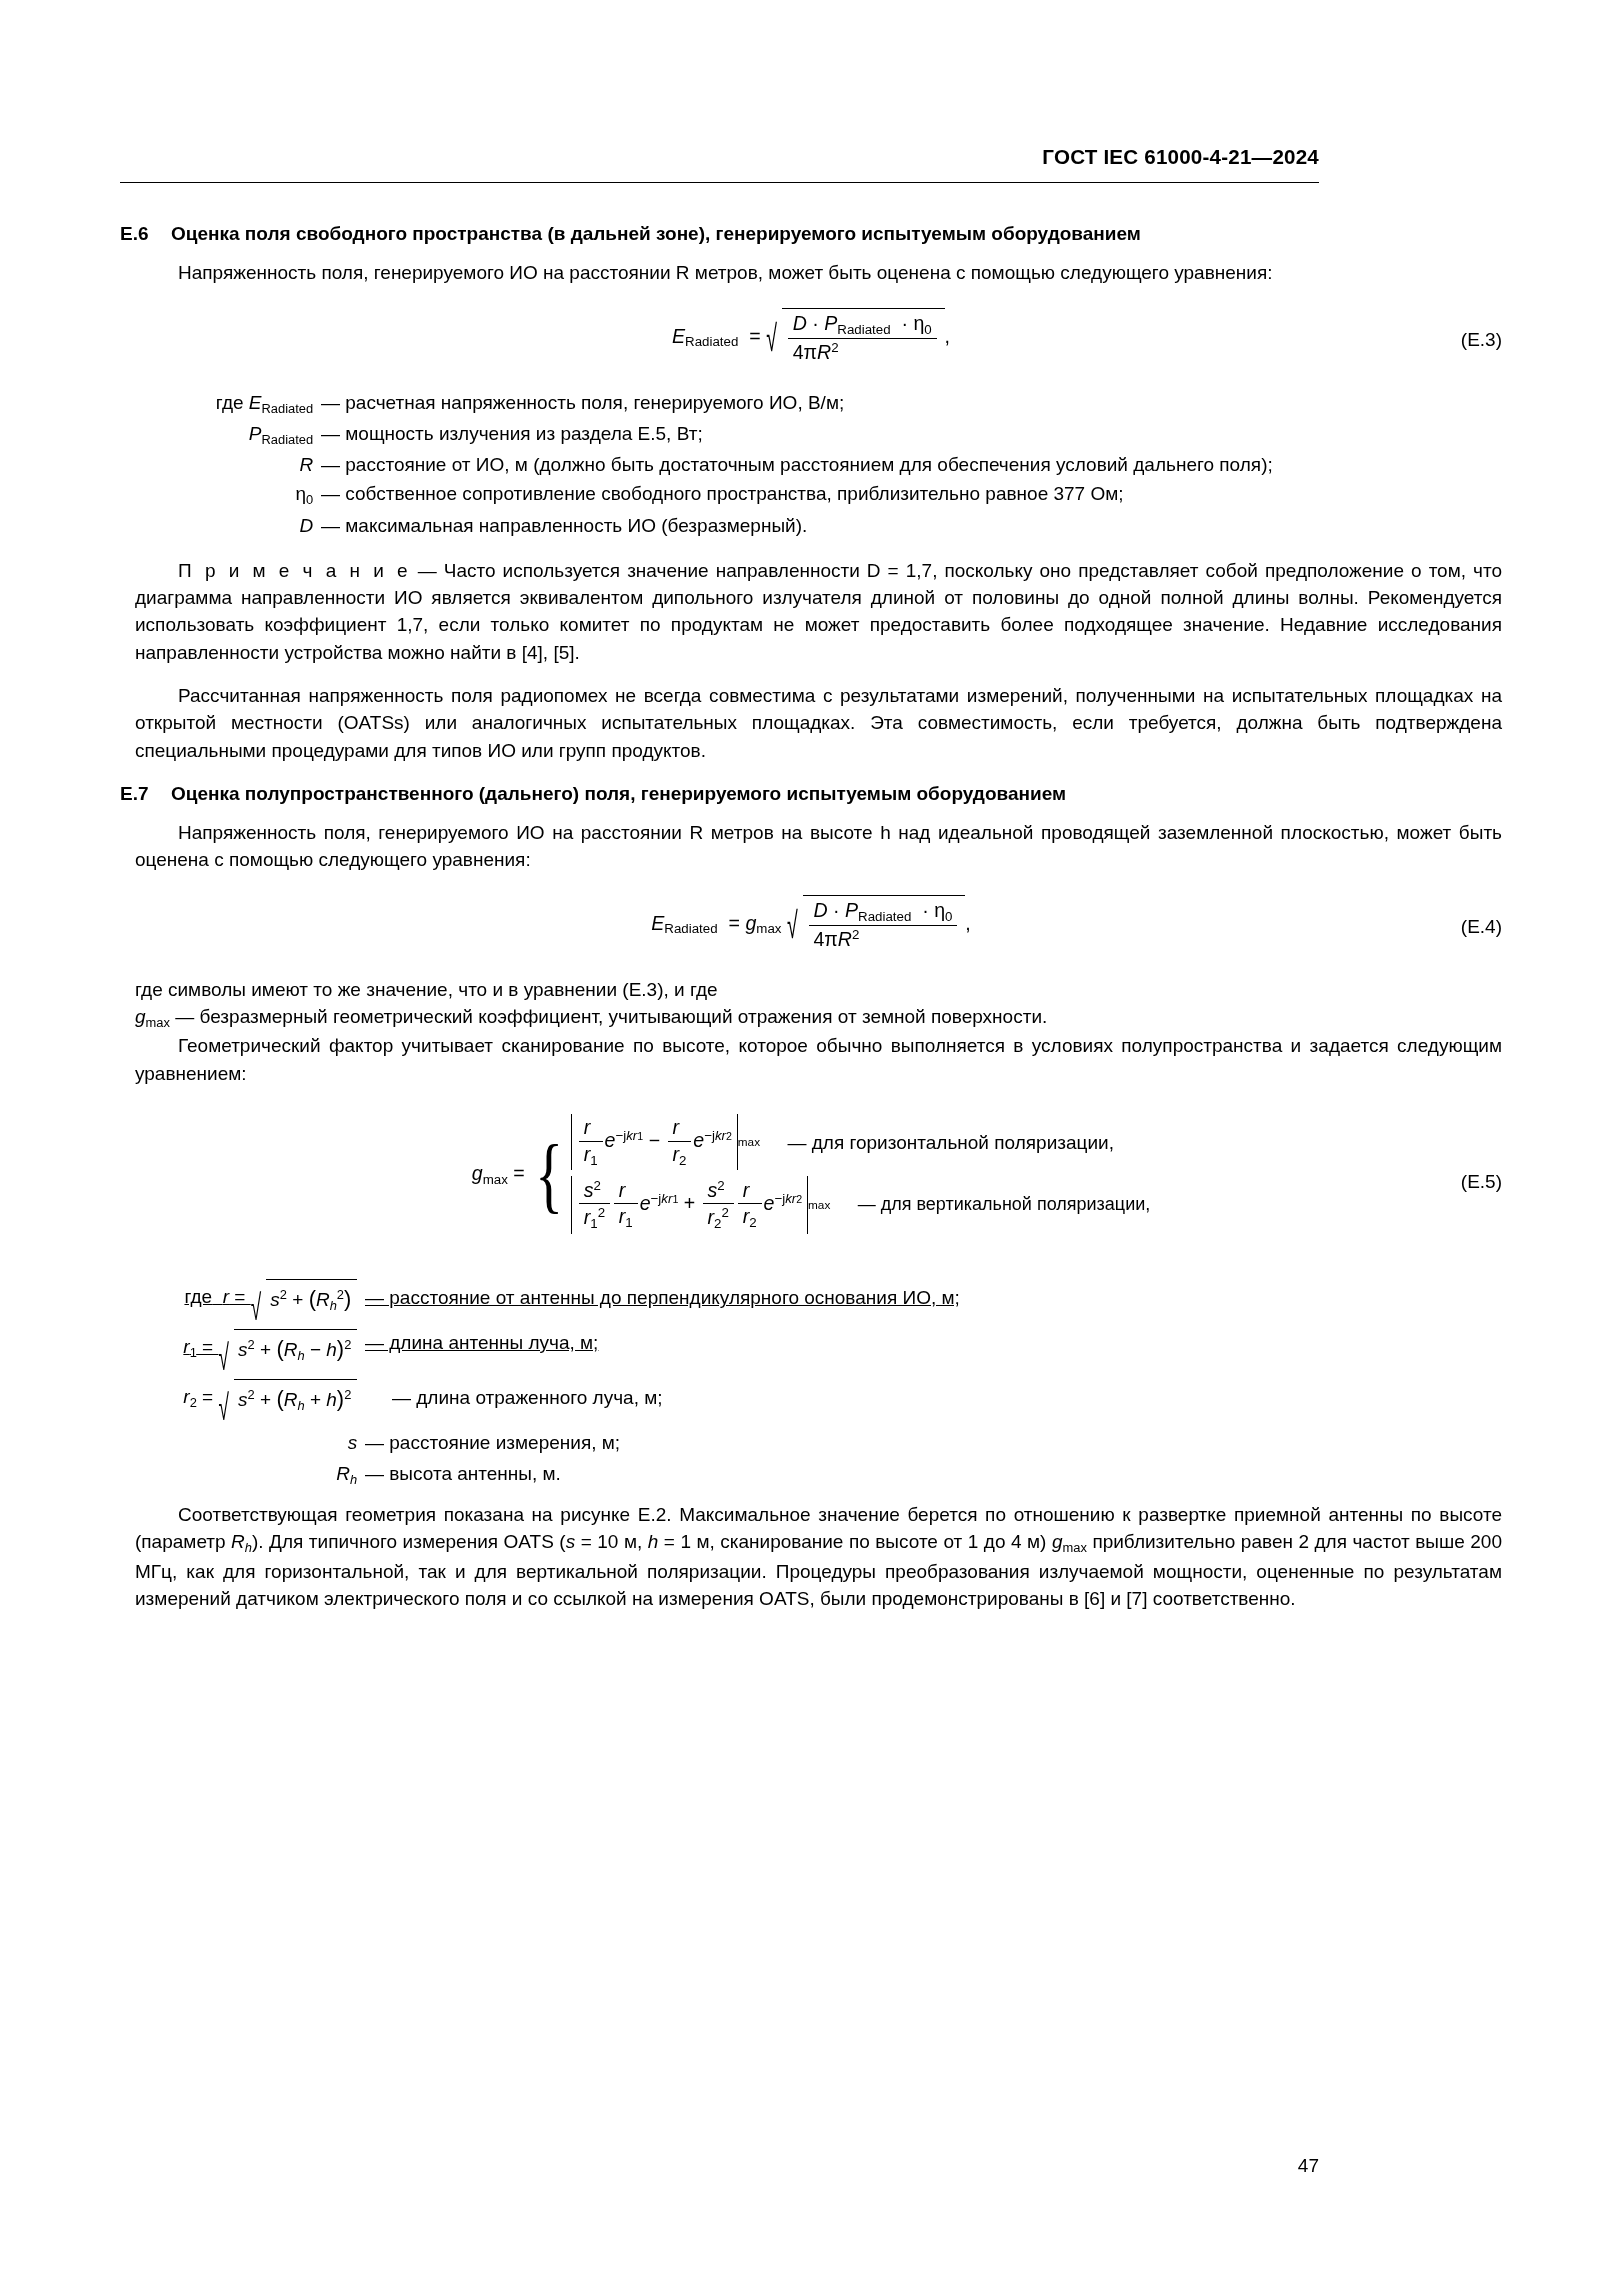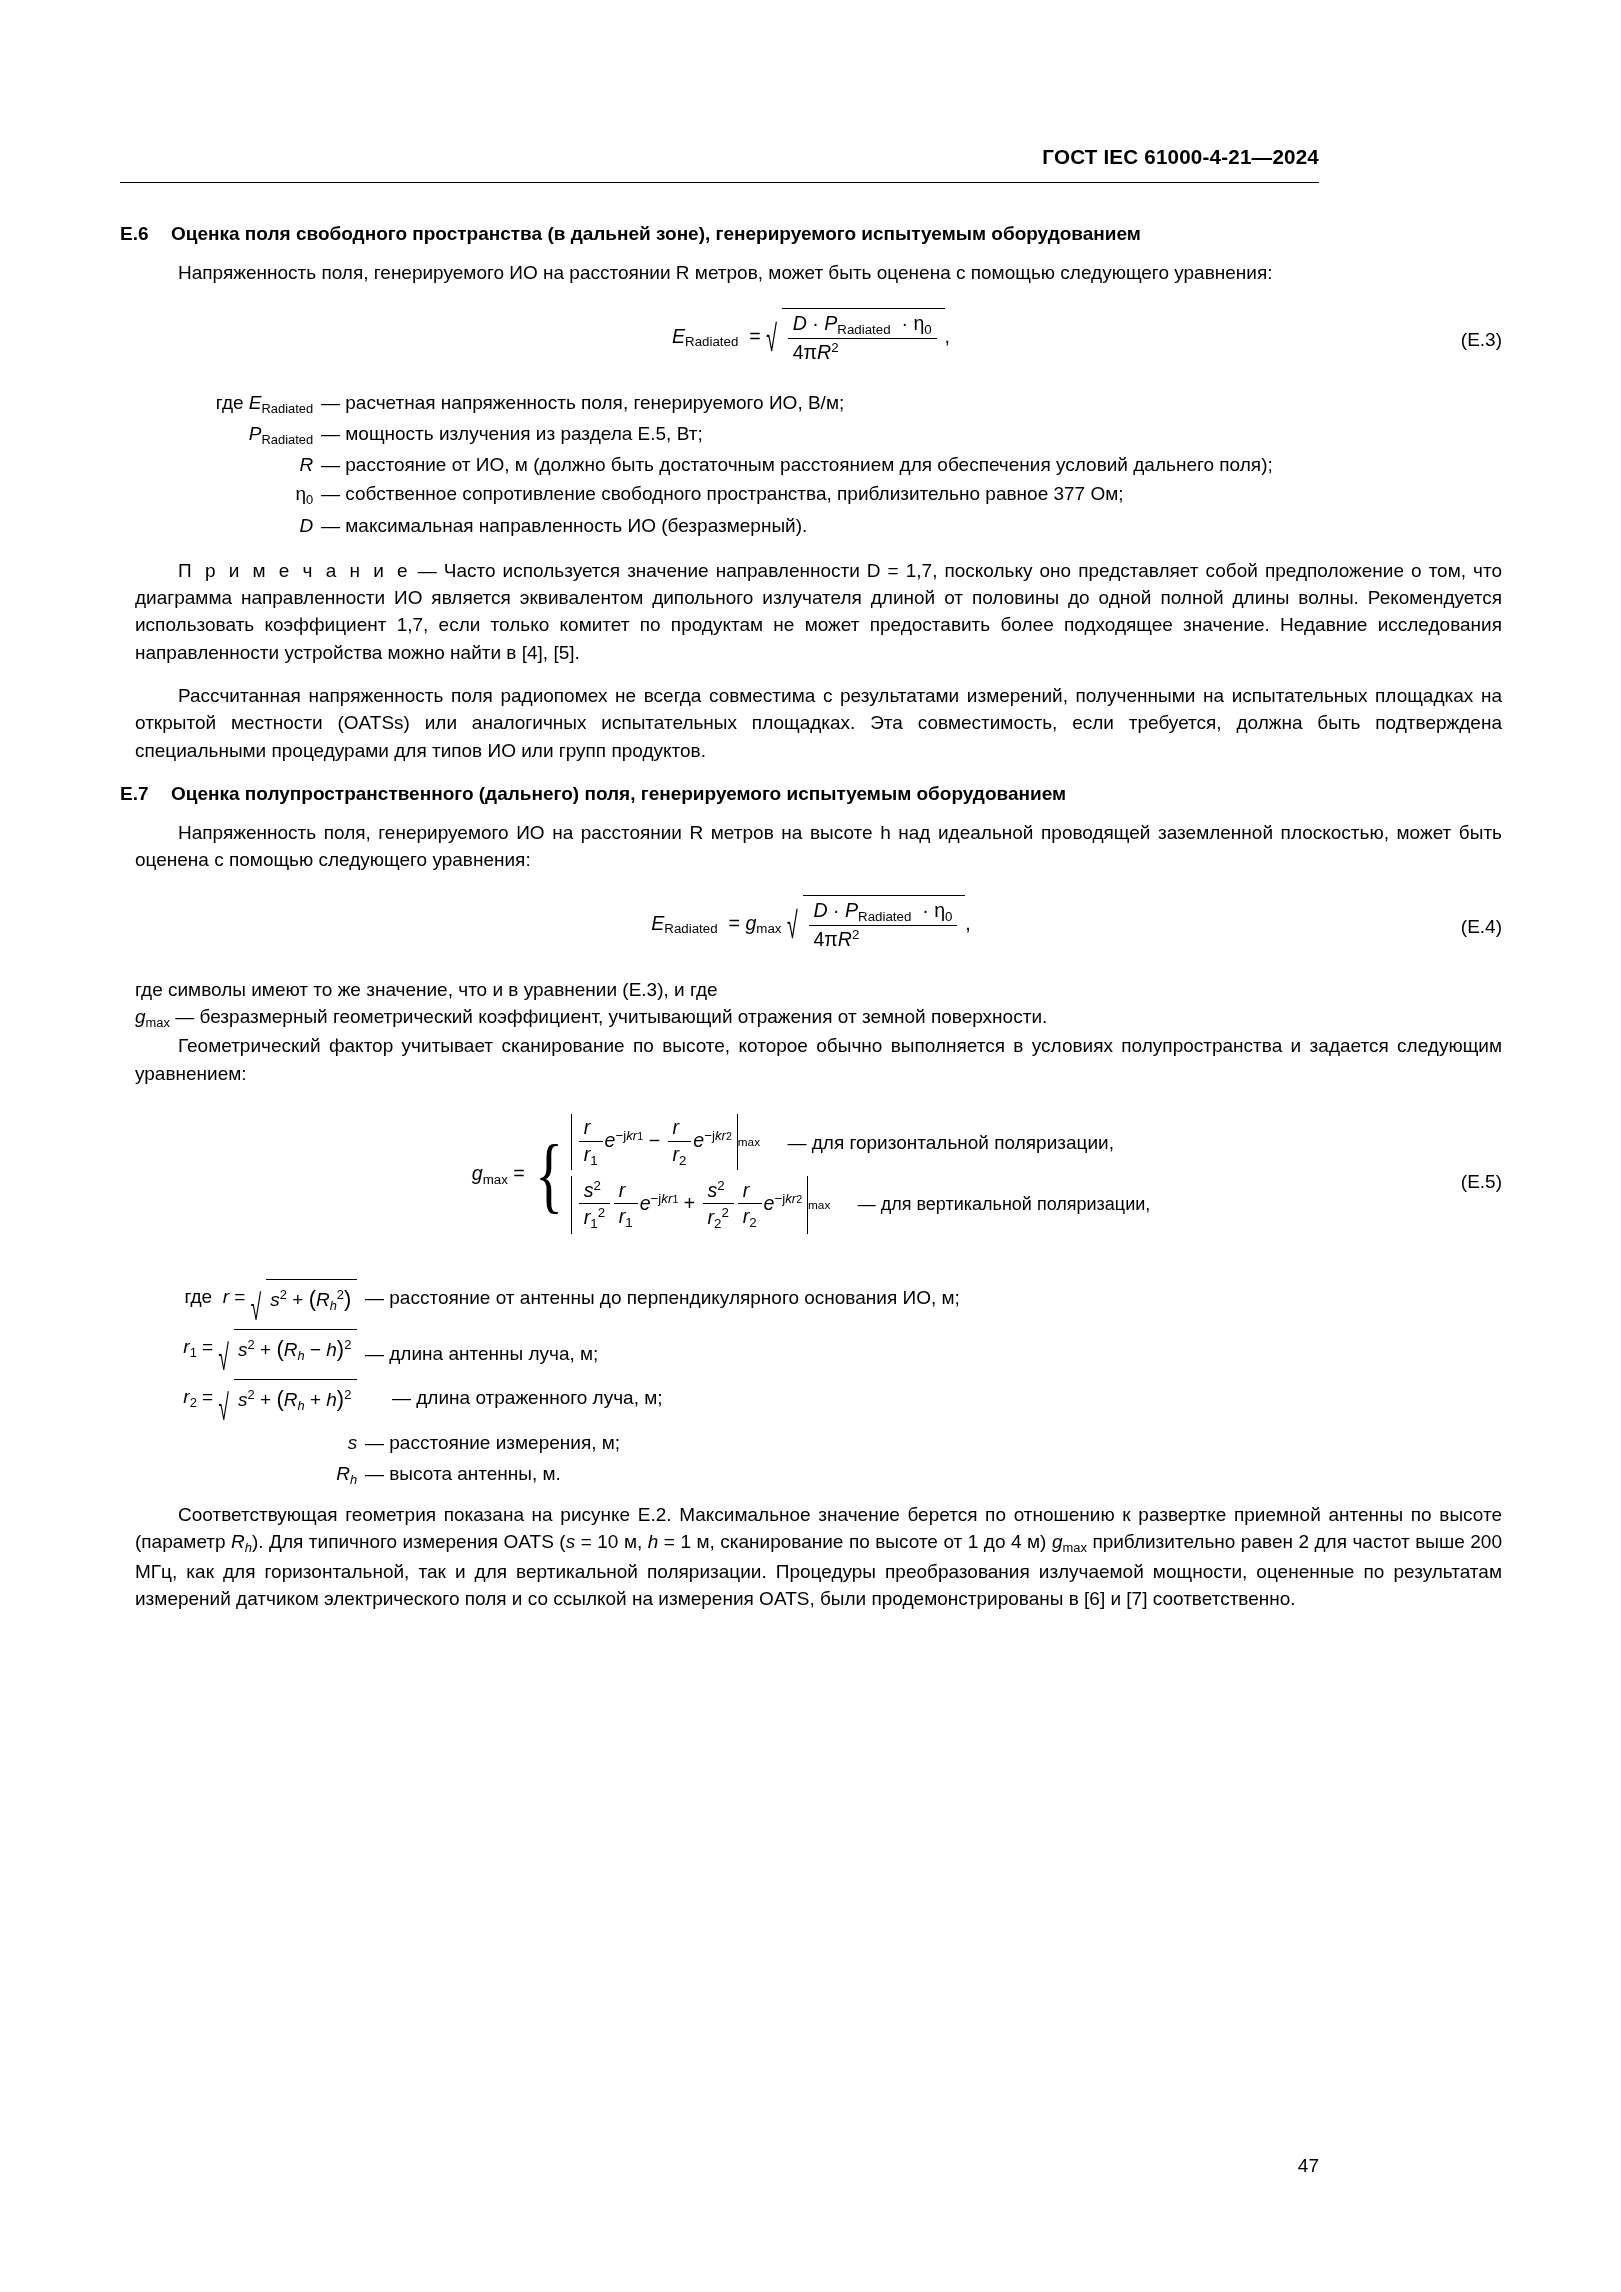--- a/index.html
+++ b/index.html
@@ -320,31 +320,31 @@
                 <span class="maxsub">max</span>
               <span style="margin-left:27.4px; font-size:18px;">— для  вертикальной  поляризации,</span>
             </span>
           </span>
         </span>
       </div>
       <div class="eqnum">(Е.5)</div>
     </div>
 
     <div class="defs" style="margin-top:23.5px;">
-      <div class="defrow" style="align-items:center; margin-bottom:11.8px;">
+      <div class="defrow" style="align-items:center; margin-bottom:11.8px;text-decoration:underline;">
         <div class="lhs w2" style="width:245px;">
           <span>где</span>&nbsp;
           <span class="it">r</span> =
           <span class="sqrt">
             <span class="rad-sign">√</span><span class="radicand"><span class="it">s</span><span class="sup">2</span> + <span style="font-size:1.15em;">(</span><span class="it">R</span><span class="sub" style="font-style:italic;">h</span><span class="sup">2</span><span style="font-size:1.15em;">)</span></span>
           </span>
         </div>
         <div class="rhs">— расстояние от антенны до перпендикулярного основания ИО, м;</div>
       </div>
-      <div class="defrow" style="align-items:flex-end; margin-bottom:11.8px;">
+      <div class="defrow" style="align-items:flex-start; margin-bottom:11.8px;text-decoration:underline;">
         <div class="lhs w2" style="width:245px;">
           <span class="it">r</span><span class="sub">1</span> =
           <span class="sqrt">
             <span class="rad-sign">√</span><span class="radicand"><span class="it">s</span><span class="sup">2</span> + <span style="font-size:1.15em;">(</span><span class="it">R</span><span class="sub" style="font-style:italic;">h</span> − <span class="it">h</span><span style="font-size:1.15em;">)</span><span class="sup">2</span></span>
           </span>
         </div>
         <div class="rhs">— длина антенны луча, м;</div>
       </div>
       <div class="defrow" style="align-items:center; margin-bottom:11.8px;gap:27px;">
         <div class="lhs w2" style="width:245px;">

